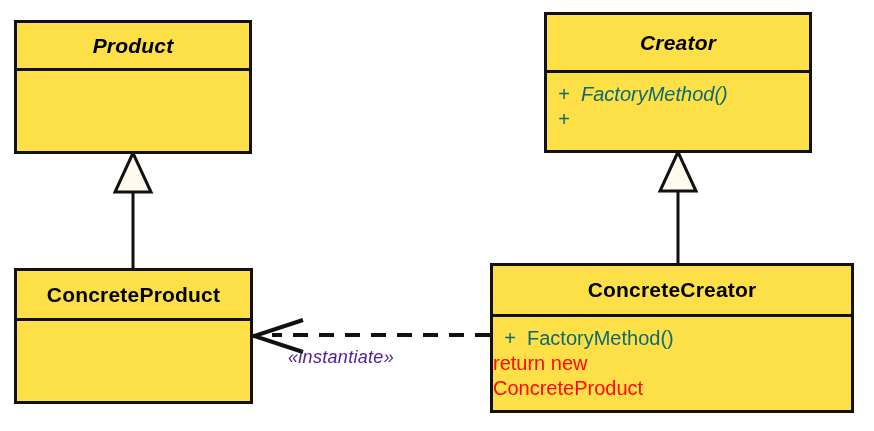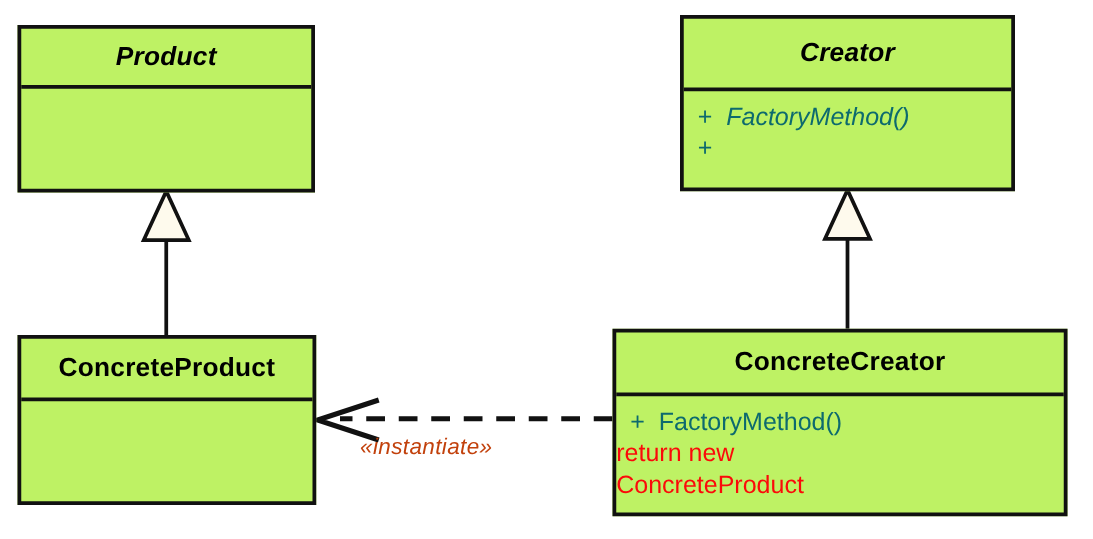--- a/index.html
+++ b/index.html
@@ -15,21 +15,21 @@
     position: relative;
     width: 874px;
     height: 431px;
     background: #ffffff;
     overflow: hidden;
   }
   
   .uml-class {
     position: absolute;
     box-sizing: border-box;
-    background: #bef264;
+    background: #fde047;
     border: 3px solid #111111;
     display: flex;
     flex-direction: column;
   }
   .uml-name-compartment {
     box-sizing: border-box;
     display: flex;
     align-items: center;
     justify-content: center;
     text-align: center;
@@ -94,21 +94,21 @@
     top: 0;
     width: 874px;
     height: 431px;
     pointer-events: none;
   }
   
   .edge-label {
     position: absolute;
     font-size: 18px;
     font-style: italic;
-    color: #c2410c;
+    color: #4c1d95;
     white-space: nowrap;
     letter-spacing: 0.3px;
   }
 </style>
 </head>
 <body>
 
 <div id="diagram-canvas">
 
   <svg id="connector-layer" viewBox="0 0 874 431" width="874" height="431" aria-hidden="true">

